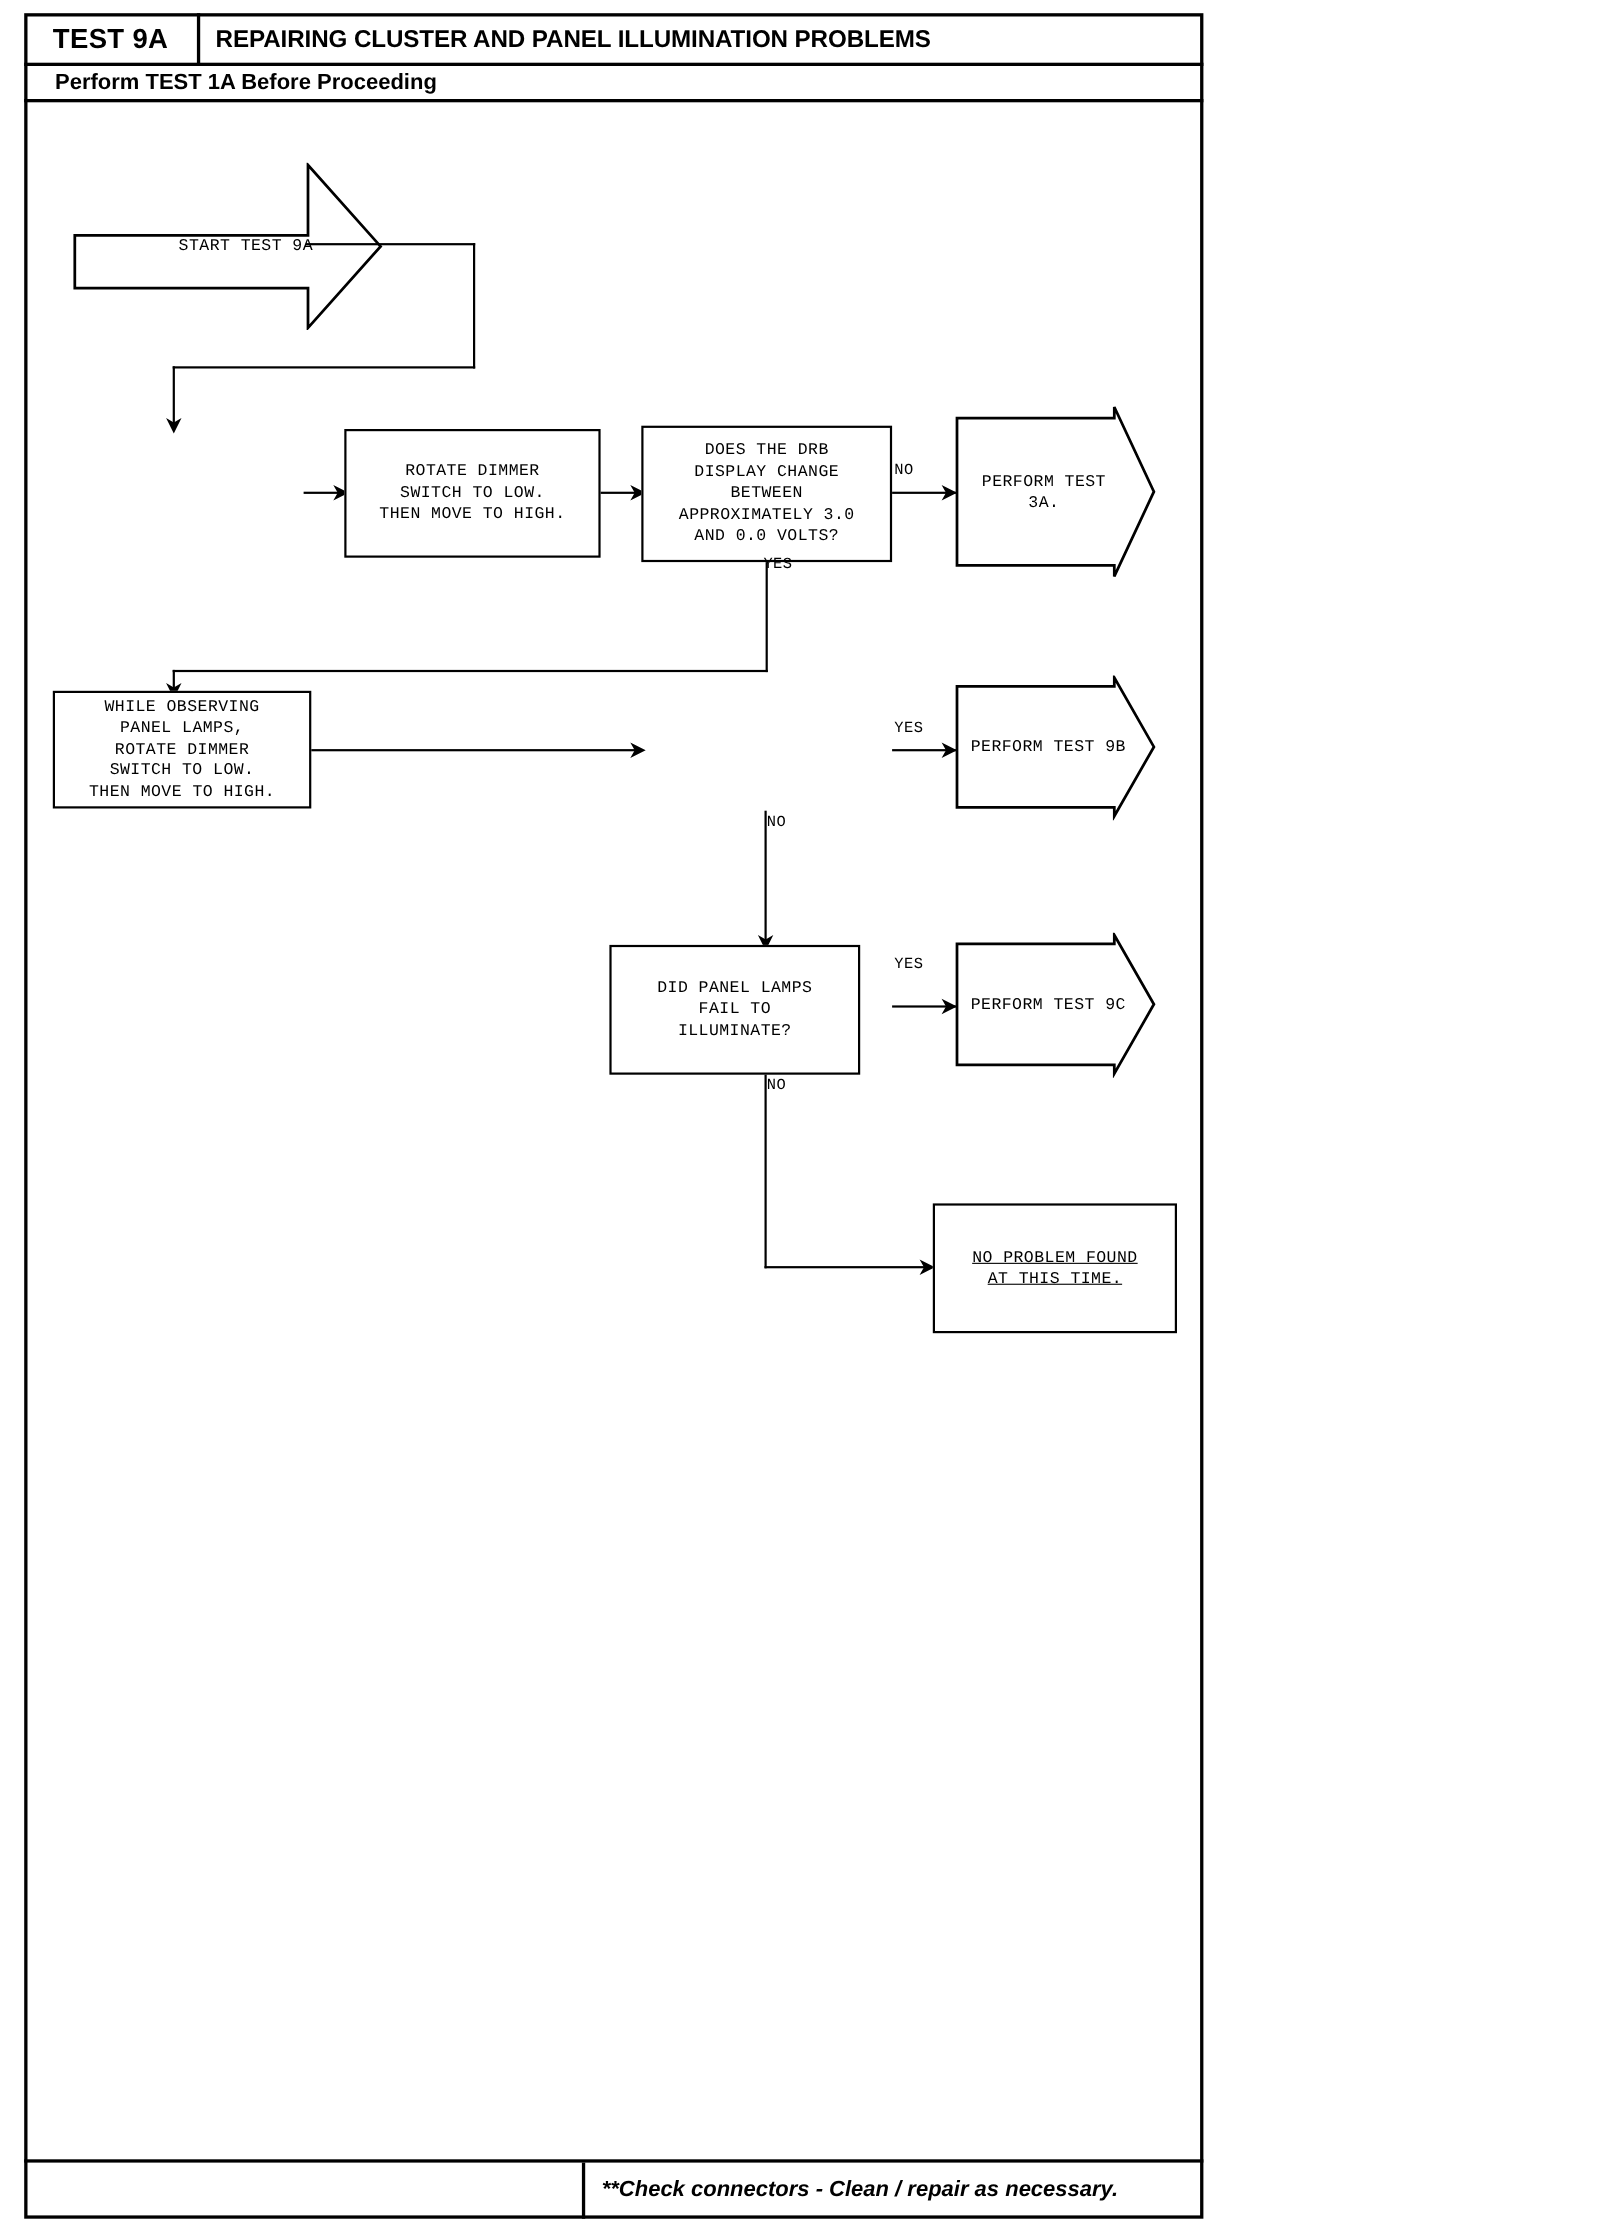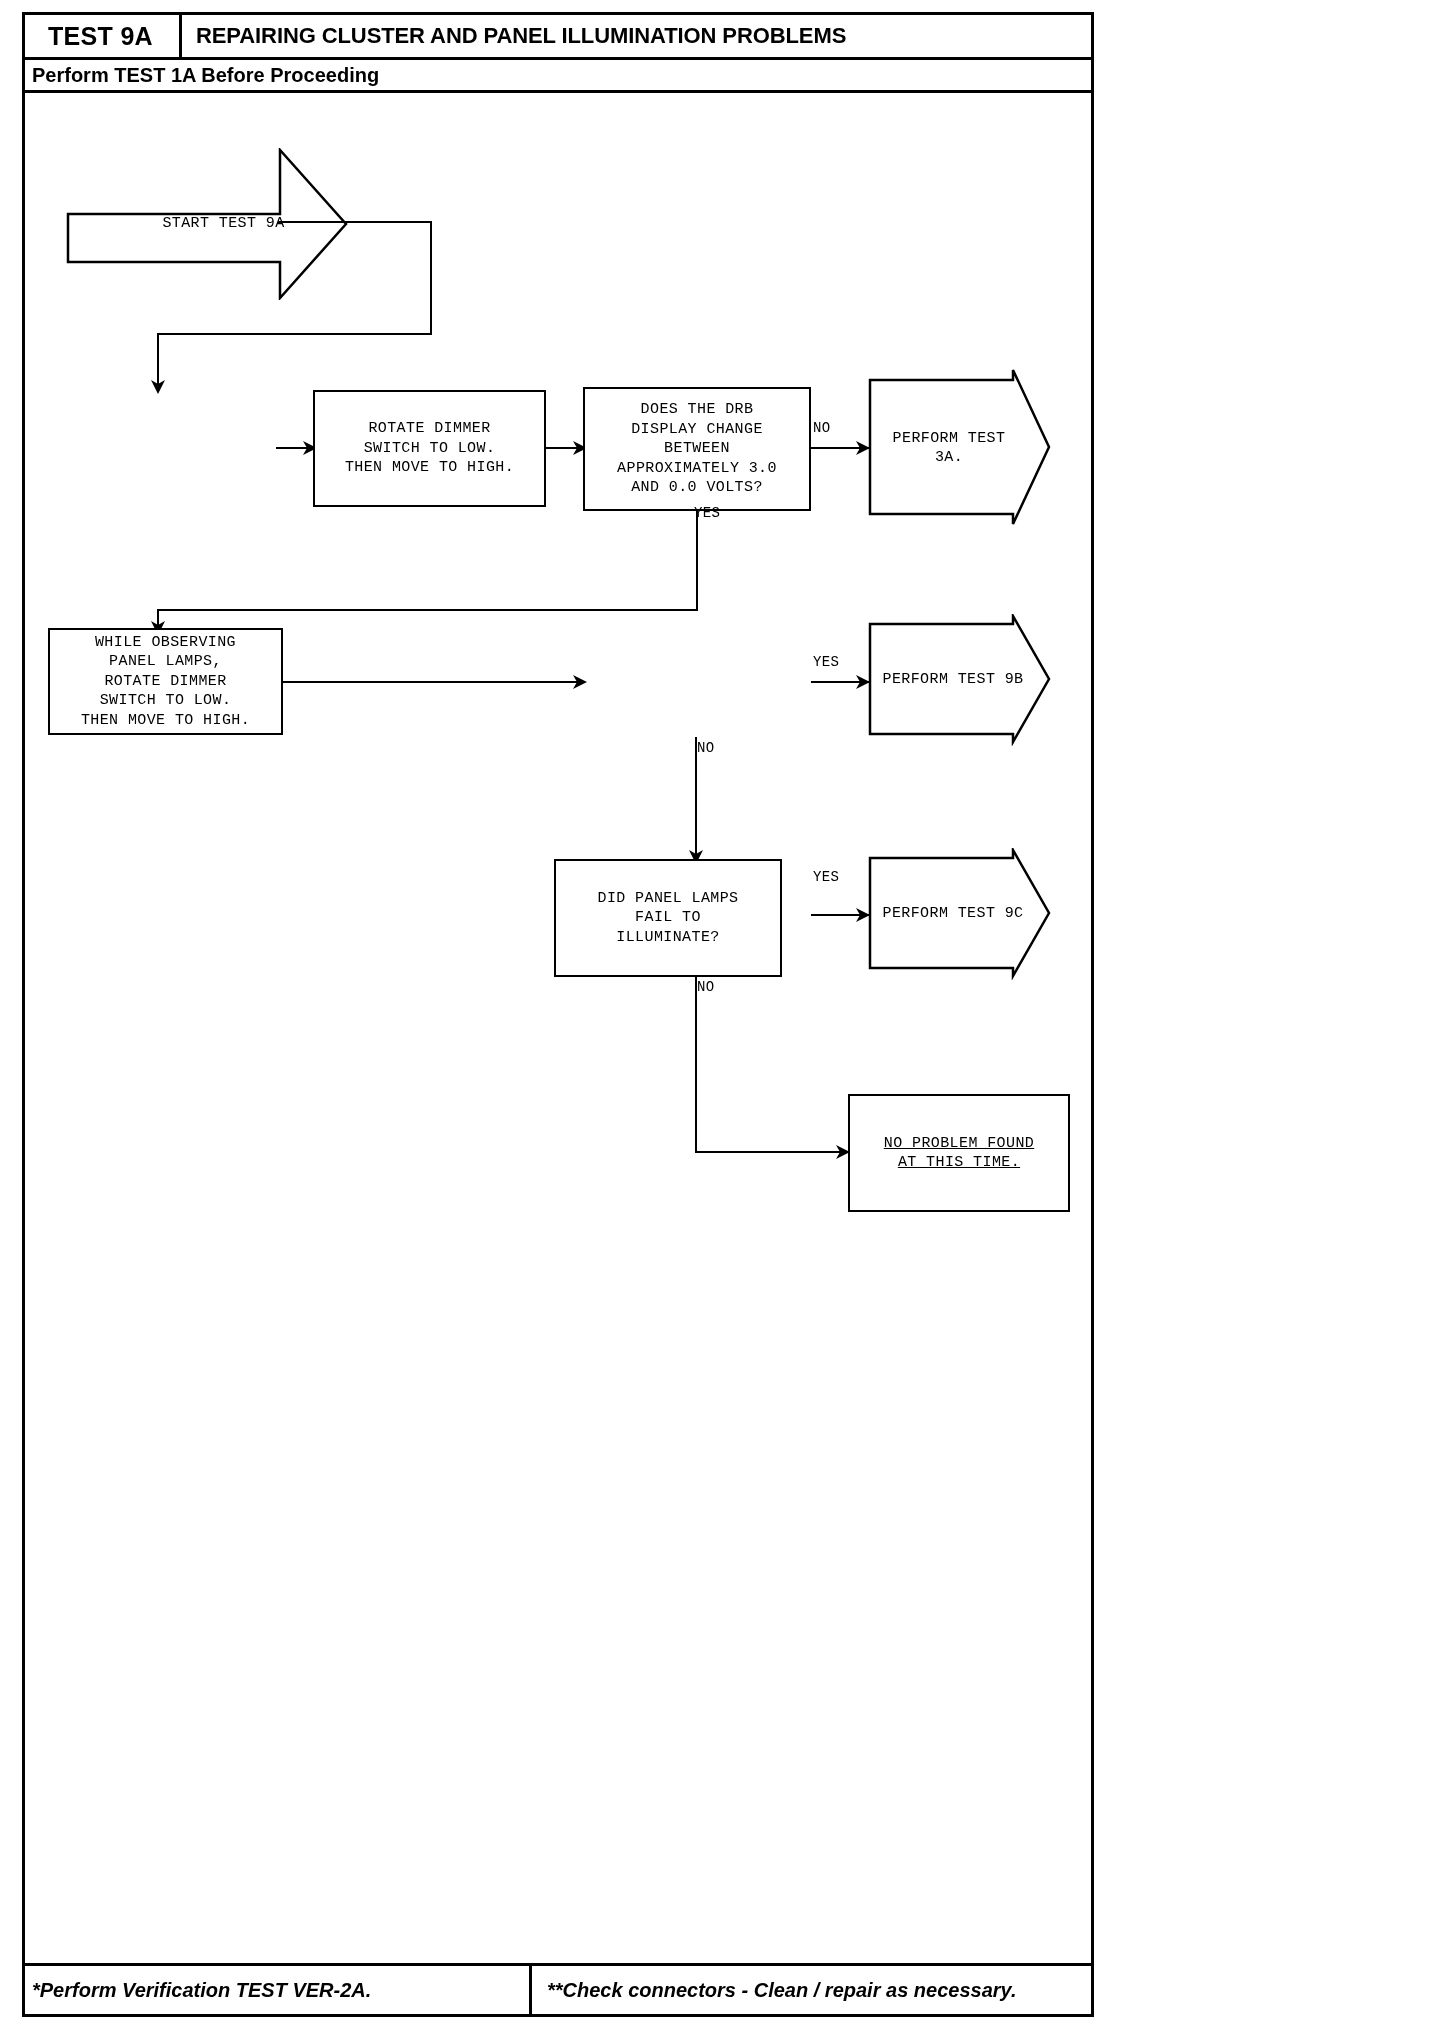--- a/index.html
+++ b/index.html
@@ -80,20 +80,21 @@
     height: 33px;
     box-sizing: border-box;
     border-bottom: 3px solid #000;
     display: flex;
     align-items: center;
     padding-left: 10px;
   }
   .subheader-text {
     font-size: 20px;
     font-weight: bold;
+    margin-left: 18px;
   }
 
   
   .footer-band {
     position: absolute;
     left: 22px;
     top: 1963px;
     width: 1072px;
     height: 54px;
     box-sizing: border-box;
@@ -359,21 +360,18 @@
         <polygon points="17,8 3,1 7,8 3,15" fill="#000"></polygon>
       </svg>
   </div>
 
   <div class="node procbox" style="left:848px; top:1094px; width:222px; height:118px;text-decoration:underline;">
     <span class="node-text">NO PROBLEM FOUND
 AT THIS TIME.</span>
   </div>
 
   <div class="footer-band"></div>
-  <div class="footer-left">
-    <span class="footer-text">*Perform Verification TEST VER-2A.</span>
-  </div>
   <div class="footer-divider"></div>
   <div class="footer-right">
     <span class="footer-text">**Check connectors - Clean / repair as necessary.</span>
   </div>
 
 </div>
 
 </body></html>

